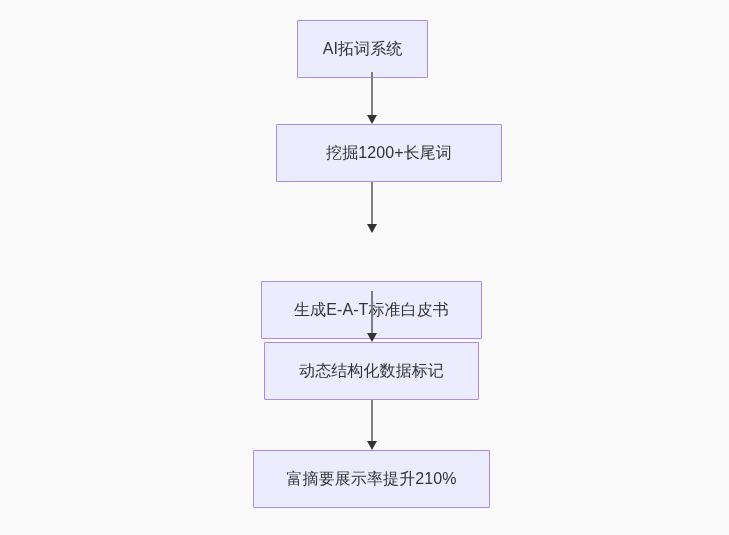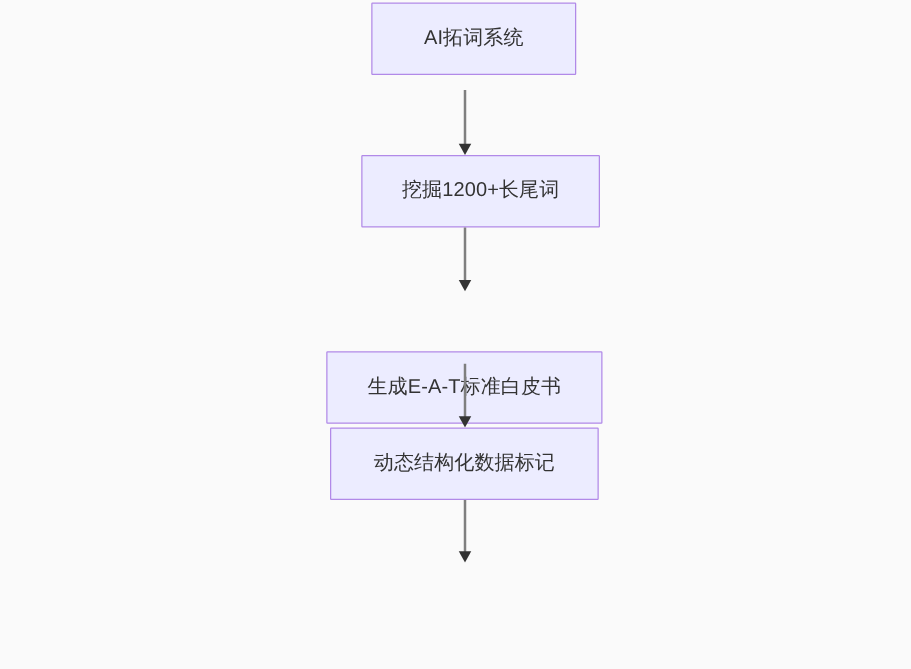--- a/index.html
+++ b/index.html
@@ -60,30 +60,30 @@
     border-left: 5px solid transparent;
     border-right: 5px solid transparent;
     border-top: 9px solid #333333;
   }
 </style>
 </head>
 <body>
 
 <div id="flowchart">
 
-  <div class="node" style="left:297px; top:2px; width:164px; height:58px;">
+  <div class="node" style="left:297px; top:20px; width:131px; height:58px;">
     <span class="node-label">AI拓词系统</span>
   </div>
 
   <div class="edge" style="left:371px; top:72px; width:2px; height:52px;">
     <div class="edge-line" style="height:44px;"></div>
     <div class="edge-head" style="top:43px;"></div>
   </div>
 
-  <div class="node" style="left:276px; top:124px; width:191px; height:58px;margin-left:13px;">
+  <div class="node" style="left:276px; top:124px; width:226px; height:58px;">
     <span class="node-label">挖掘1200+长尾词</span>
   </div>
 
   <div class="edge" style="left:371px; top:182px; width:2px; height:51px;">
     <div class="edge-line" style="height:43px;"></div>
     <div class="edge-head" style="top:42px;"></div>
   </div>
 
   <div class="node" style="left:261px; top:233px; width:221px; height:58px;margin-top:48px;">
     <span class="node-label">生成E-A-T标准白皮书</span>
@@ -96,14 +96,17 @@
 
   <div class="node" style="left:264px; top:342px; width:215px; height:58px;">
     <span class="node-label">动态结构化数据标记</span>
   </div>
 
   <div class="edge" style="left:371px; top:400px; width:2px; height:50px;">
     <div class="edge-line" style="height:42px;"></div>
     <div class="edge-head" style="top:41px;"></div>
   </div>
 
+  <div class="node" style="left:253px; top:450px; width:237px; height:58px;">
+    <span class="node-label">富摘要展示率提升210%</span>
+  </div>
 
 </div>
 
 </body></html>

